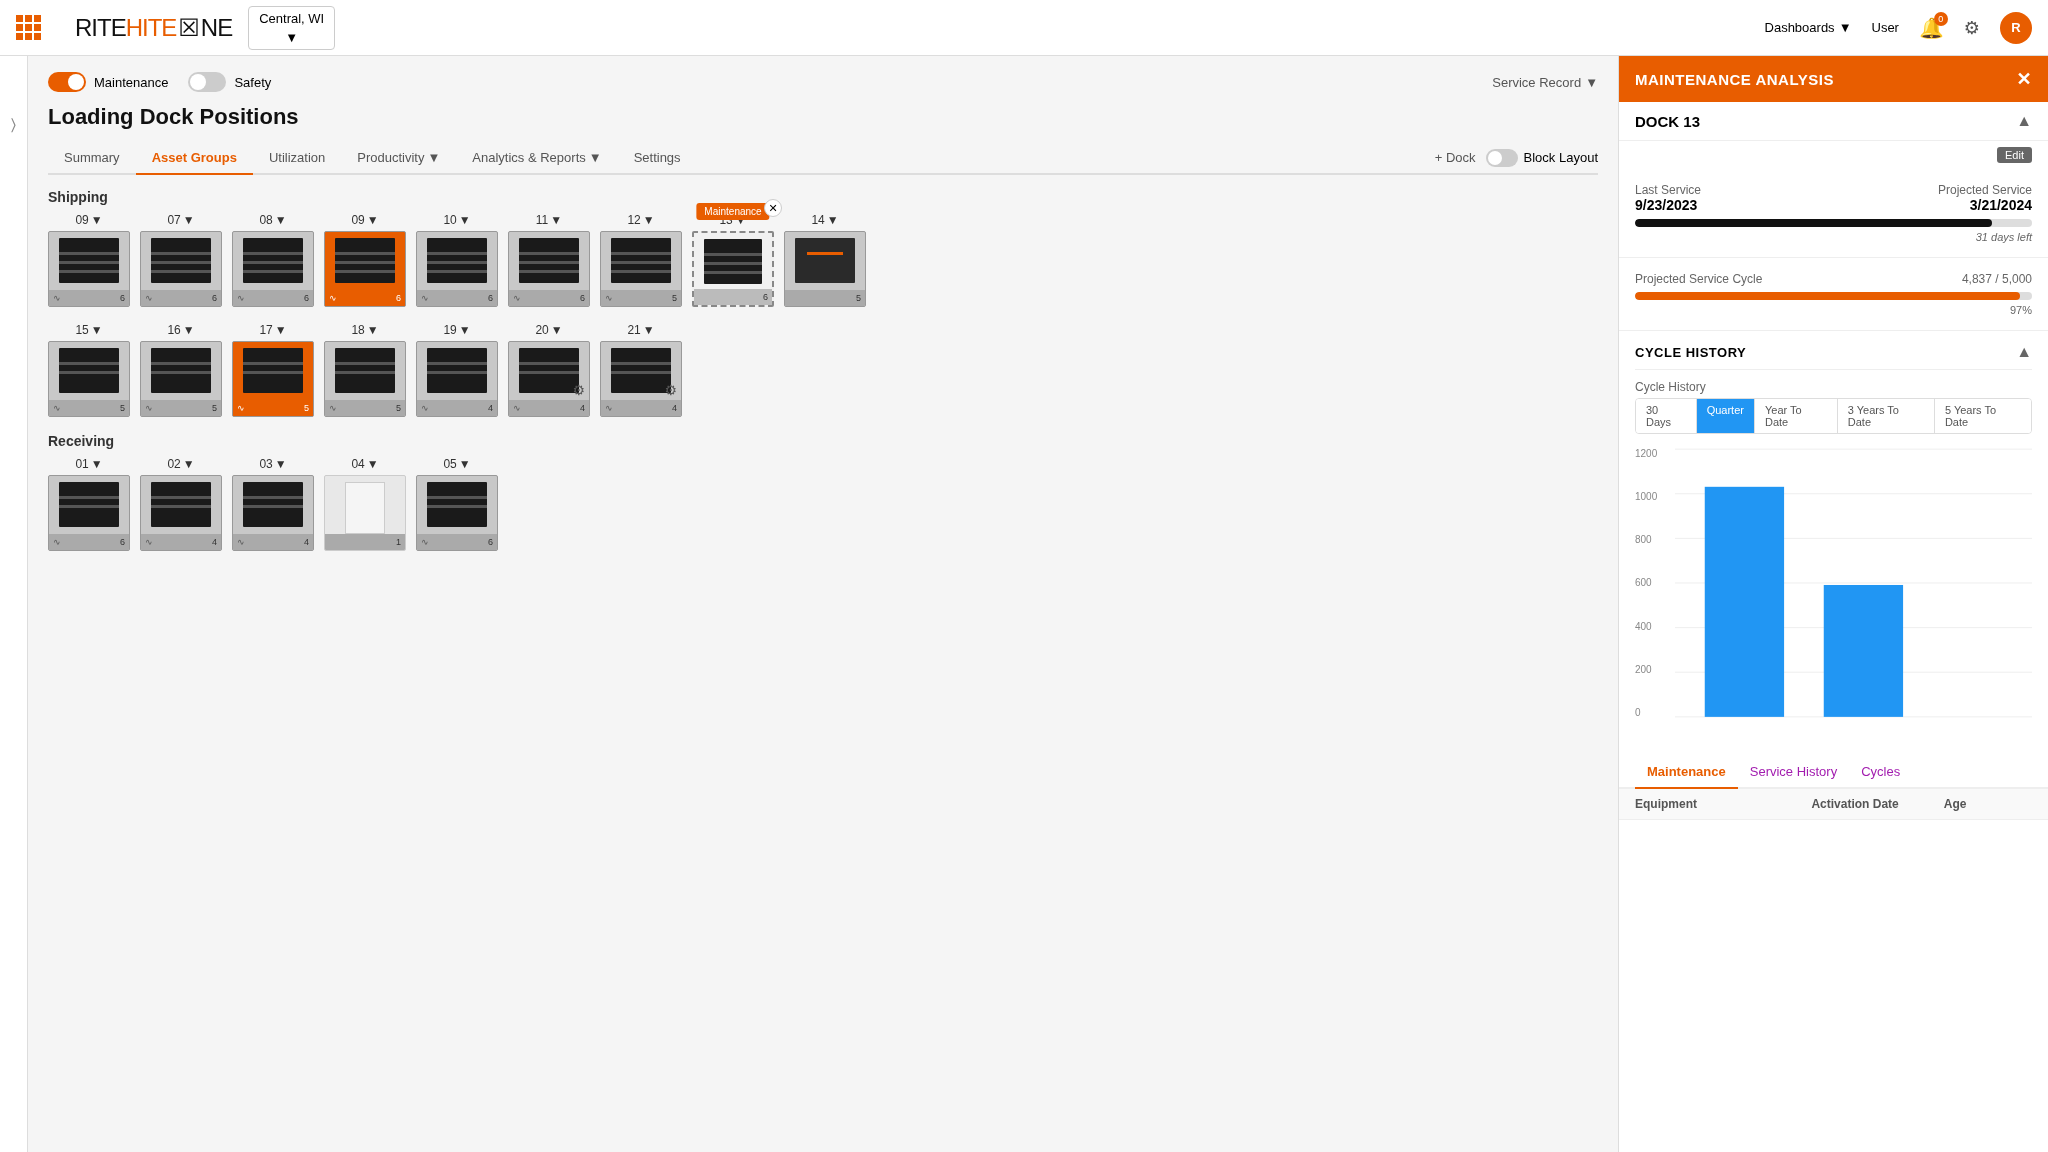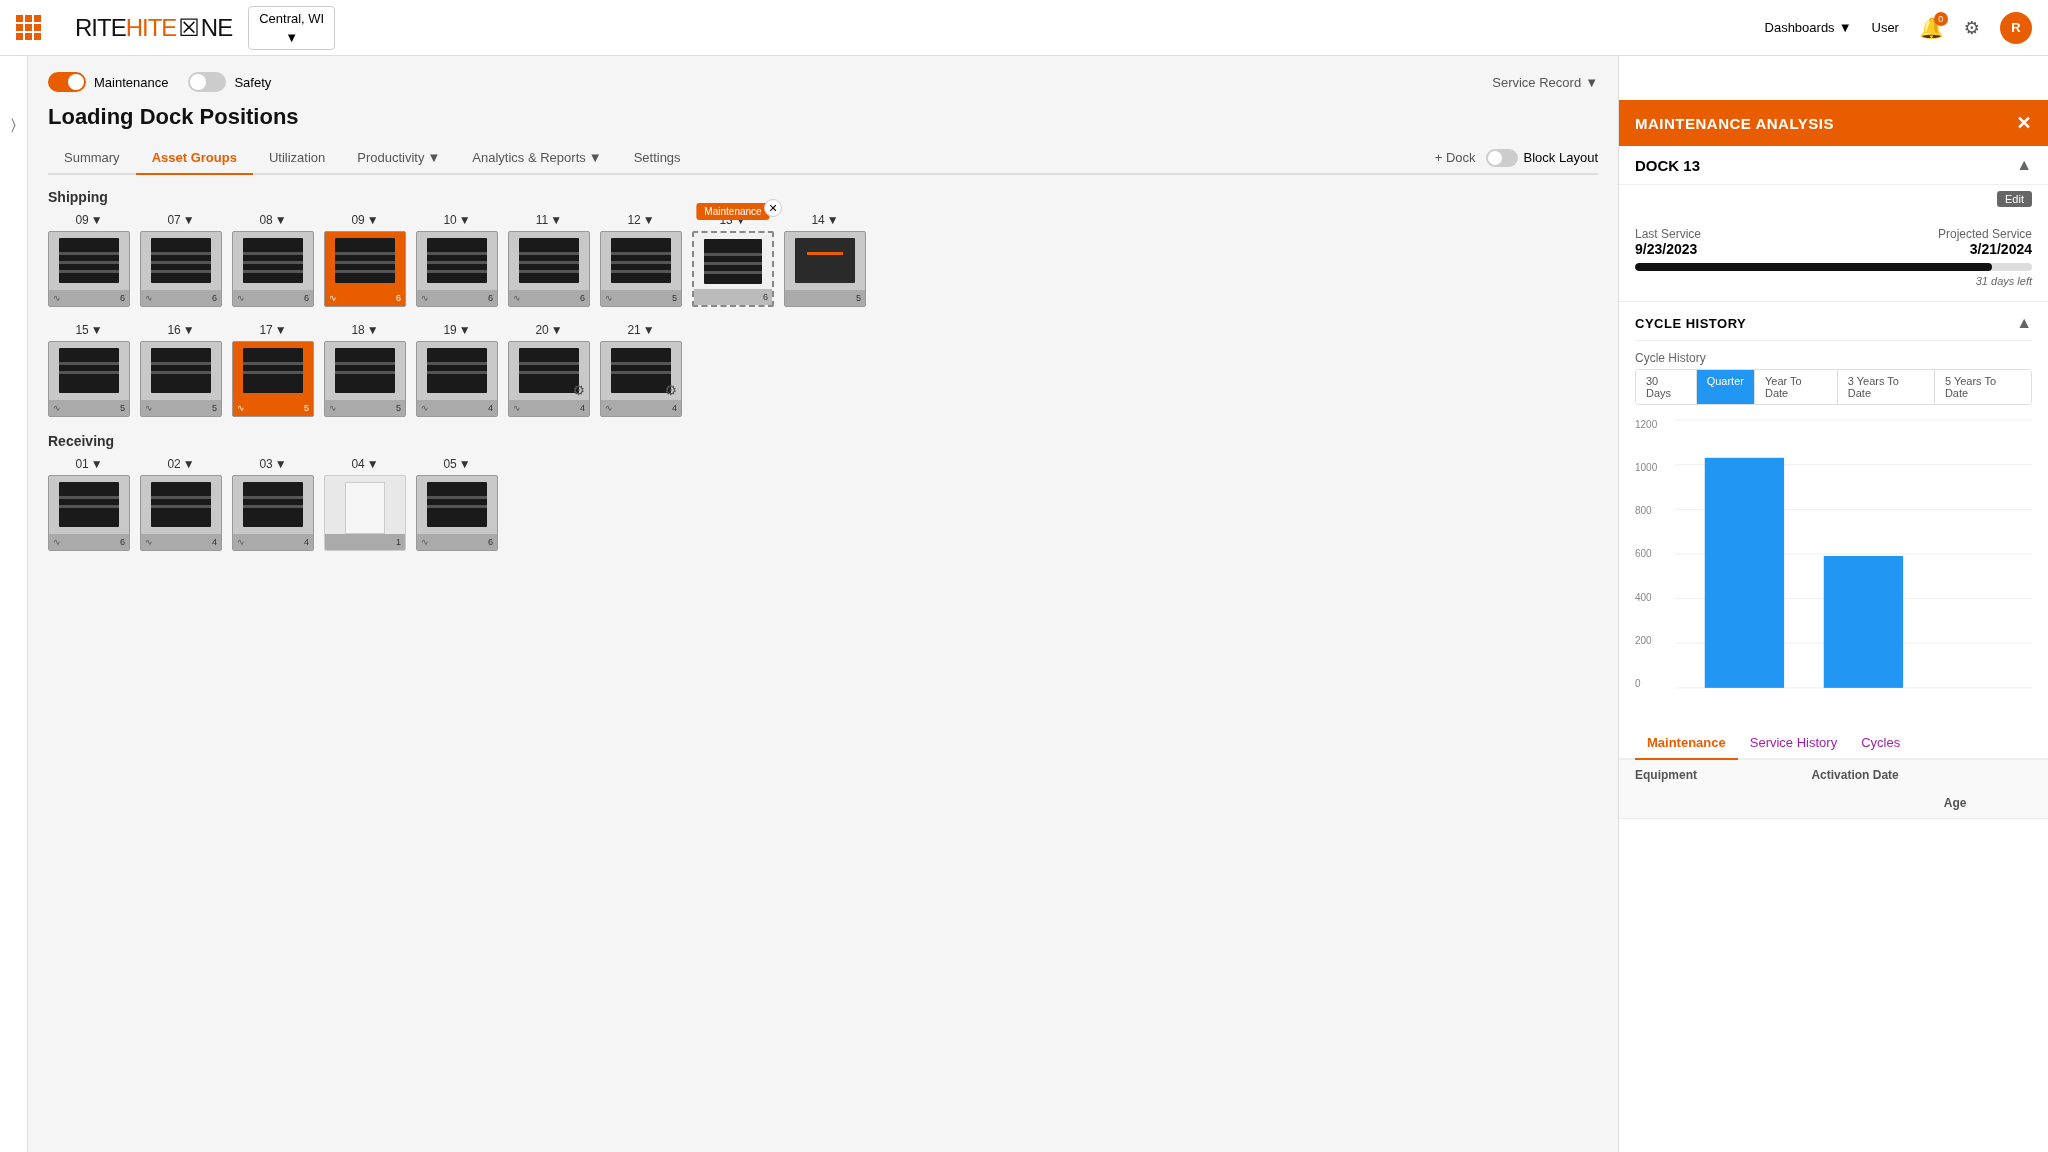--- a/index.html
+++ b/index.html
@@ -69,21 +69,21 @@
     .dock-stripe { position: absolute; top: 30%; left: 0; right: 0; height: 3px; background: #555; }
     .dock-stripe2 { position: absolute; top: 50%; left: 0; right: 0; height: 3px; background: #555; }
     .dock-stripe3 { position: absolute; top: 70%; left: 0; right: 0; height: 3px; background: #555; }
     .dock-bottom-bar { position: absolute; bottom: 0; left: 0; right: 0; height: 16px; background: #aaa; display: flex; align-items: center; justify-content: space-between; padding: 0 4px; }
     .dock-bottom-bar.orange { background: #e85d00; }
     .dock-num { font-size: 9px; color: #333; }
     .dock-wifi-icon { font-size: 9px; color: #555; }
 
     
     .right-panel { width: 430px; background: #fff; border-left: 1px solid #ddd; display: flex; flex-direction: column; height: 100%; overflow-y: auto; }
-    .panel-header { background: #e85d00; color: #fff; display: flex; align-items: center; justify-content: space-between; padding: 12px 16px; font-weight: 700; font-size: 15px; letter-spacing: 0.5px; margin-top: 44px; }
+    .panel-header { background: #e85d00; color: #fff; display: flex; align-items: center; justify-content: space-between; padding: 12px 16px; font-weight: 700; font-size: 15px; letter-spacing: 0.5px; }
     .panel-close { cursor: pointer; font-size: 18px; }
     .panel-section { padding: 14px 16px; border-bottom: 1px solid #eee; }
     .panel-dock-header { display: flex; align-items: center; justify-content: space-between; font-weight: 700; font-size: 15px; padding: 10px 16px; border-bottom: 1px solid #eee; }
     .panel-chevron { cursor: pointer; font-size: 16px; color: #666; }
     .edit-btn { background: #666; color: #fff; font-size: 11px; padding: 2px 8px; border-radius: 3px; cursor: pointer; text-align: right; }
     .service-row { display: flex; justify-content: space-between; align-items: flex-end; margin-bottom: 6px; }
     .service-label { font-size: 12px; color: #666; }
     .service-value { font-size: 14px; font-weight: 700; }
     .progress-bar-bg { height: 8px; background: #ddd; border-radius: 4px; overflow: hidden; margin-bottom: 4px; }
     .progress-bar-fill { height: 100%; border-radius: 4px; }
@@ -95,21 +95,21 @@
 
     
     .bottom-tabs { display: flex; border-bottom: 2px solid #eee; padding: 0 16px; margin-top: 8px; }
     .bottom-tab { padding: 8px 12px; font-size: 13px; cursor: pointer; color: #a21caf; border-bottom: 2px solid transparent; margin-bottom: -2px; }
     .bottom-tab.active { color: #e85d00; border-bottom: 2px solid #e85d00; font-weight: 600; }
 
     
     .table-header { display: flex; padding: 8px 16px; background: #f9f9f9; border-bottom: 1px solid #eee; font-size: 12px; font-weight: 700; color: #555; }
     .th-equipment { flex: 2; }
     .th-date { flex: 1.5; }
-    .th-age { flex: 1; margin-top: 28px; }
+    .th-age { flex: 1; }
   </style>
 </head>
 <body>
 
 <div class="topnav">
   <div style="display:inline-grid;grid-template-columns:repeat(3,7px);gap:2px;margin-right:8px;cursor:pointer;">
     <span style="width:7px;height:7px;background:#e85d00;display:block;"></span>
     <span style="width:7px;height:7px;background:#e85d00;display:block;"></span>
     <span style="width:7px;height:7px;background:#e85d00;display:block;"></span>
     <span style="width:7px;height:7px;background:#e85d00;display:block;"></span>
@@ -603,20 +603,30 @@
           <div class="service-label">Projected Service</div>
           <div class="service-value">3/21/2024</div>
         </div>
       </div>
       <div class="progress-bar-bg">
         <div class="progress-bar-fill" style="width:90%;background:#111;"></div>
       </div>
       <div style="text-align:right;font-size:11px;color:#666;font-style:italic;">31 days left</div>
     </div>
 
+    <div class="panel-section">
+      <div class="service-row">
+        <div class="service-label">Projected Service Cycle</div>
+        <div class="service-label">4,837 / 5,000</div>
+      </div>
+      <div class="progress-bar-bg">
+        <div class="progress-bar-fill" style="width:97%;background:#e85d00;"></div>
+      </div>
+      <div style="text-align:right;font-size:11px;color:#666;">97%</div>
+    </div>
 
     <div style="padding:12px 16px 0;">
       <div style="display:flex;align-items:center;justify-content:space-between;border-bottom:1px solid #eee;padding-bottom:8px;margin-bottom:10px;">
         <span style="font-size:13px;font-weight:700;letter-spacing:0.5px;">CYCLE HISTORY</span>
         <span style="cursor:pointer;font-size:16px;color:#666;">▲</span>
       </div>
       <div class="cycle-label">Cycle History</div>
       <div class="cycle-tabs">
         <div class="cycle-tab">30 Days</div>
         <div class="cycle-tab active">Quarter</div>

